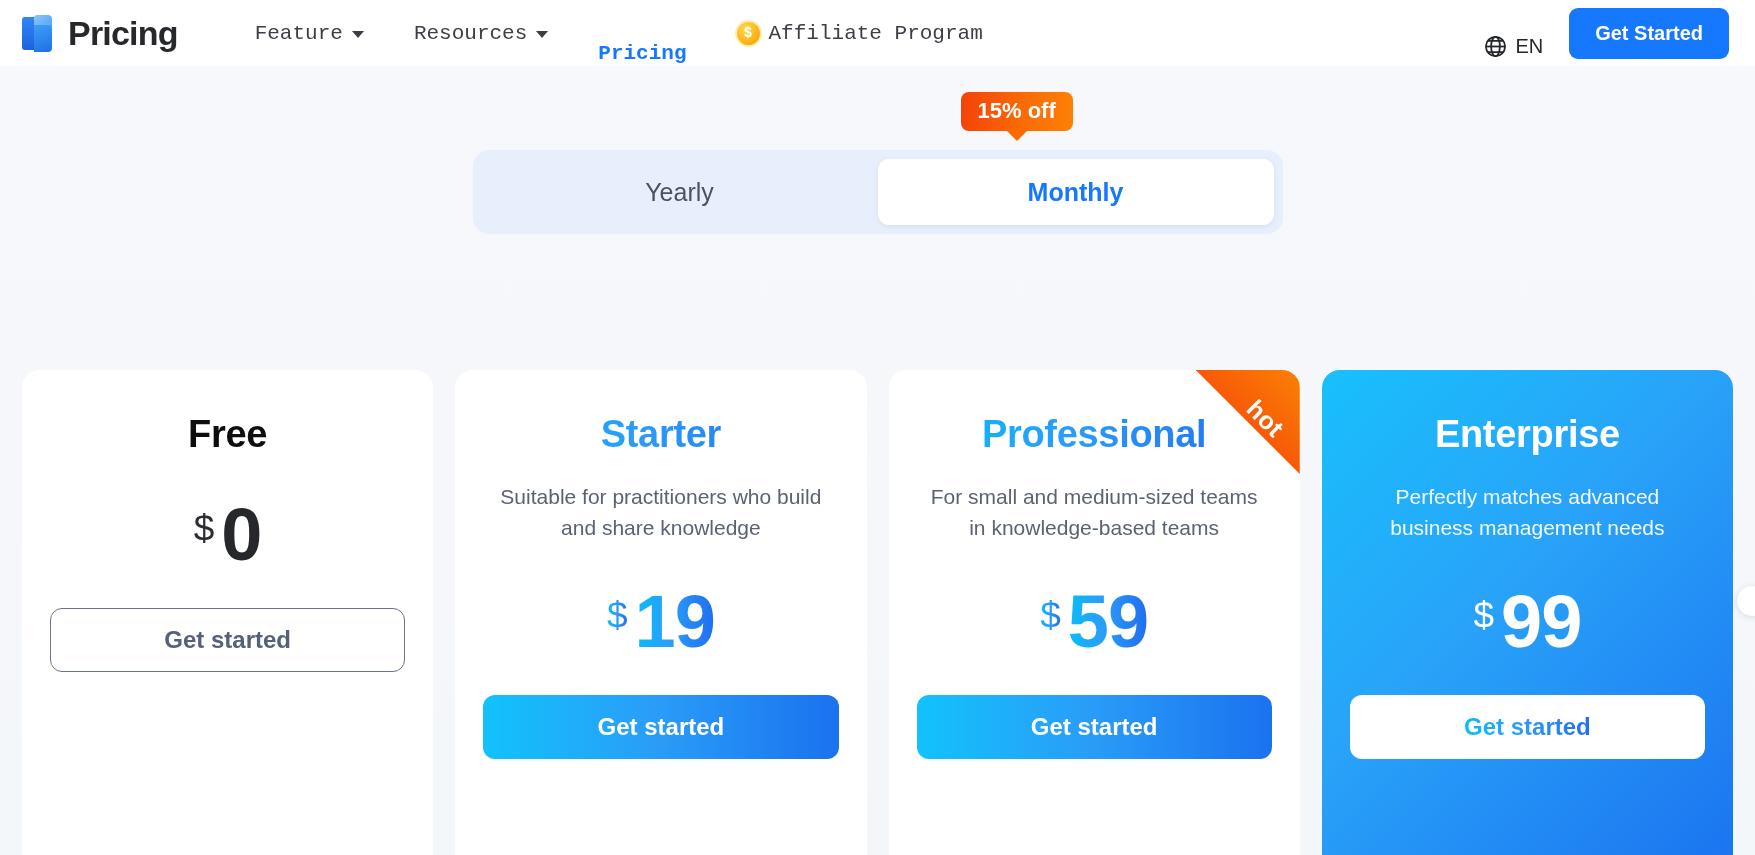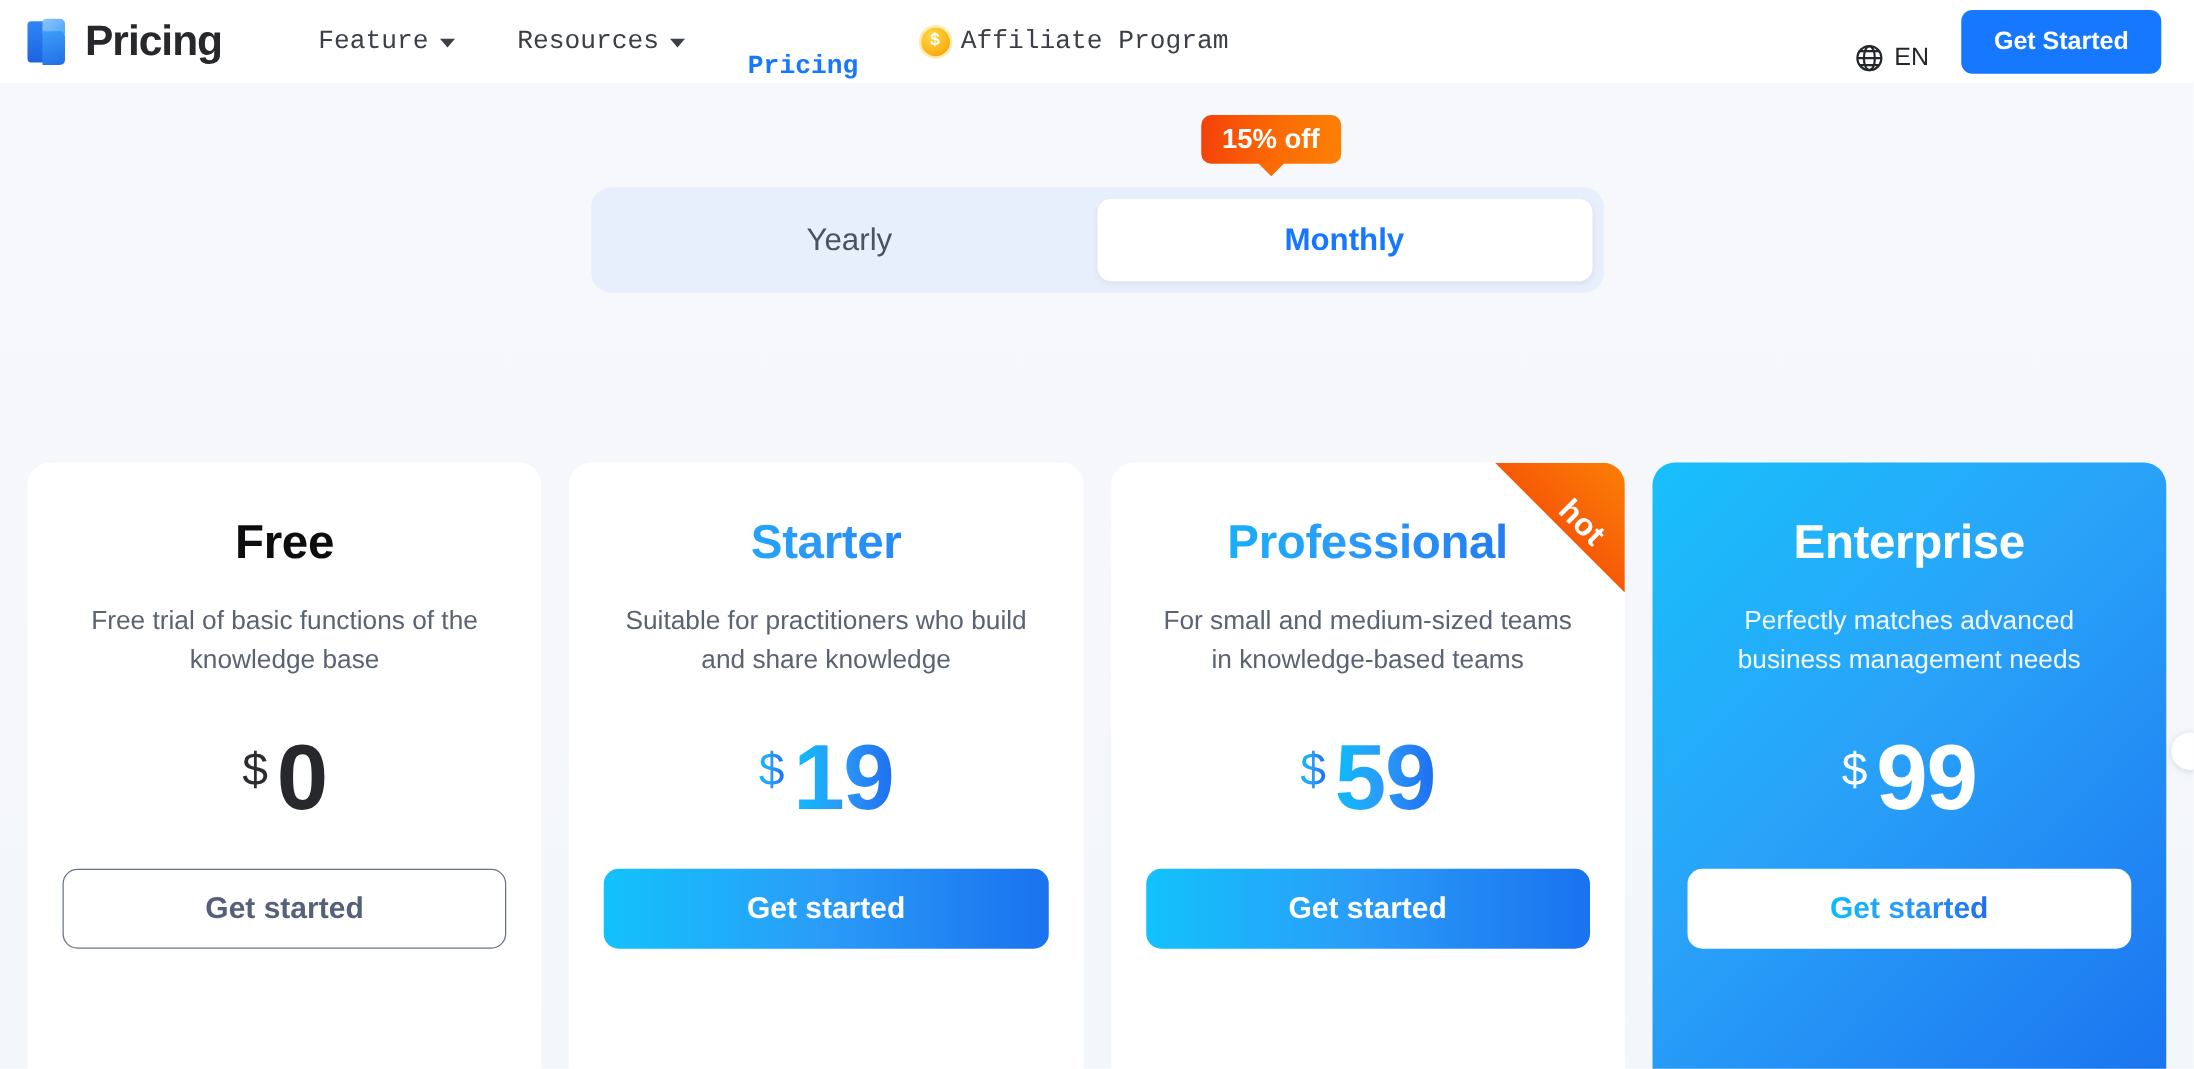--- a/index.html
+++ b/index.html
@@ -426,21 +426,20 @@
     <div class="seg">
       <button class="seg-btn">Yearly</button>
       <button class="seg-btn active">Monthly</button>
     </div>
   </div>
 
   <div class="cards">
 
     <div class="card">
       <div class="card-title">Free</div>
-      <div class="card-desc">Free trial of basic functions of the knowledge base</div>
       <div class="price">
         <span class="cur">$</span>
         <span class="amt">0</span>
       </div>
       <button class="card-btn outline">Get started</button>
     </div>
 
     <div class="card">
       <div class="card-title grad">Starter</div>
       <div class="card-desc">Suitable for practitioners who build and share knowledge</div>

